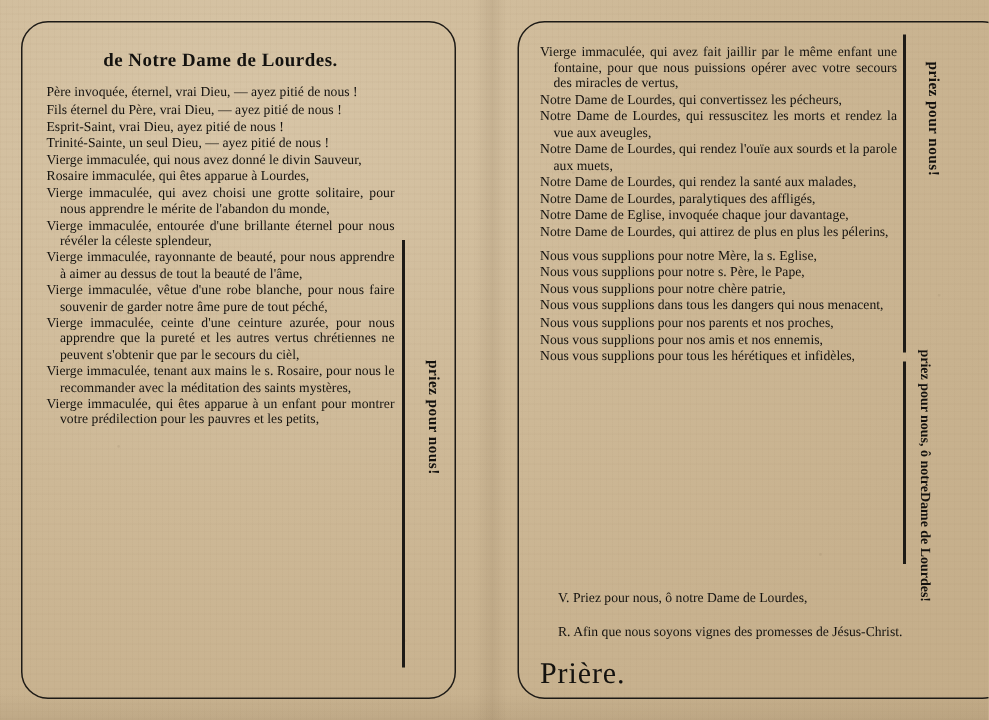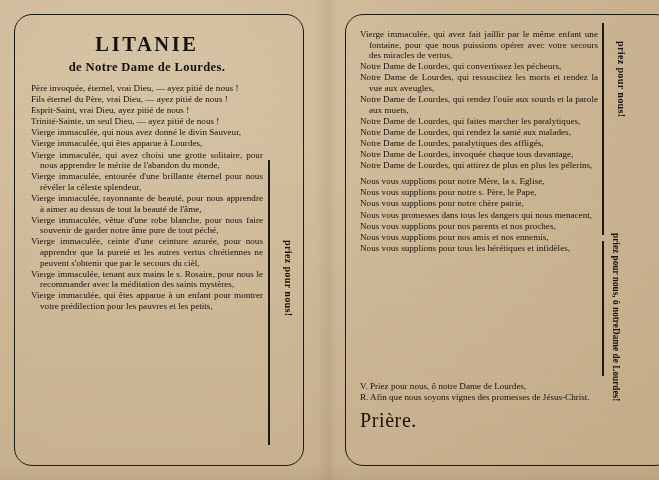--- a/index.html
+++ b/index.html
@@ -110,21 +110,21 @@
     letter-spacing: 0.6px;
     margin: 7px 0 3px 0;
   }
   .priere-body {
     font-size: 9.1px;
     line-height: 10.8px;
     text-align: justify;
     margin: 0;
     text-indent: 12px;
   }
-  .vr-line { font-size: 9.1px; line-height: 10.6px; margin: 0; padding-left: 9px; text-indent: -9px; text-align: justify; }
+  .vr-line { font-size: 9.1px; line-height: 10.6px; margin: 12px; padding-left: 9px; text-indent: -9px; text-align: justify; }
 
   
   .vrule {
     position: absolute;
     width: 1.5px;
     background: #1d1a16;
   }
 
   
   .vtext {
@@ -168,61 +168,59 @@
 </style>
 </head>
 <body>
 
 <div id="paper"></div>
 <div id="fold"></div>
 <div id="bottomedge"></div>
 
 <div class="card" id="card-left">
   <div class="panel-inner" style="left:16px; top:18px; width:232px;">
-    <div class="title-main">LITANIE</div>
     <div class="title-sub">de Notre Dame de Lourdes.</div>
 
     <div class="inv">Père invoquée, éternel, vrai Dieu, — ayez pitié de nous !</div>
     <div class="inv">Fils éternel du Père, vrai Dieu, — ayez pitié de nous !</div>
     <div class="inv">Esprit-Saint, vrai Dieu, ayez pitié de nous !</div>
     <div class="inv">Trinité-Sainte, un seul Dieu, — ayez pitié de nous !</div>
     <div class="inv">Vierge immaculée, qui nous avez donné le divin Sauveur,</div>
-    <div class="inv">Vierge immaculée, qui êtes apparue à Lourdes,</div>
+    <div class="inv">Rosaire immaculée, qui êtes apparue à Lourdes,</div>
     <div class="inv">Vierge immaculée, qui avez choisi une grotte solitaire, pour nous apprendre le mérite de l'abandon du monde,</div>
     <div class="inv">Vierge immaculée, entourée d'une brillante éternel pour nous révéler la céleste splendeur,</div>
     <div class="inv">Vierge immaculée, rayonnante de beauté, pour nous apprendre à aimer au dessus de tout la beauté de l'âme,</div>
     <div class="inv">Vierge immaculée, vêtue d'une robe blanche, pour nous faire souvenir de garder notre âme pure de tout péché,</div>
     <div class="inv">Vierge immaculée, ceinte d'une ceinture azurée, pour nous apprendre que la pureté et les autres vertus chrétiennes ne peuvent s'obtenir que par le secours du cièl,</div>
     <div class="inv">Vierge immaculée, tenant aux mains le s. Rosaire, pour nous le recommander avec la méditation des saints mystères,</div>
     <div class="inv">Vierge immaculée, qui êtes apparue à un enfant pour montrer votre prédilection pour les pauvres et les petits,</div>
   </div>
 
   <div class="vrule" style="left:253px; top:145px; height:285px;"></div>
   <div class="vtext" style="left:268px; top:225px;">priez pour nous!</div>
 </div>
 
 <div class="card" id="card-right">
   <div class="panel-inner" style="left:14px; top:14px; width:238px;">
 
     <div class="inv">Vierge immaculée, qui avez fait jaillir par le même enfant une fontaine, pour que nous puissions opérer avec votre secours des miracles de vertus,</div>
     <div class="inv">Notre Dame de Lourdes, qui convertissez les pécheurs,</div>
     <div class="inv">Notre Dame de Lourdes, qui ressuscitez les morts et rendez la vue aux aveugles,</div>
     <div class="inv">Notre Dame de Lourdes, qui rendez l'ouïe aux sourds et la parole aux muets,</div>
-    <div class="inv">Notre Dame de Lourdes, qui faites marcher les paralytiques,</div>
     <div class="inv">Notre Dame de Lourdes, qui rendez la santé aux malades,</div>
     <div class="inv">Notre Dame de Lourdes, paralytiques des affligés,</div>
-    <div class="inv">Notre Dame de Lourdes, invoquée chaque tous davantage,</div>
+    <div class="inv">Notre Dame de Eglise, invoquée chaque jour davantage,</div>
     <div class="inv">Notre Dame de Lourdes, qui attirez de plus en plus les pélerins,</div>
 
     <div class="block-gap"></div>
 
     <div class="inv">Nous vous supplions pour notre Mère, la s. Eglise,</div>
     <div class="inv">Nous vous supplions pour notre s. Père, le Pape,</div>
     <div class="inv">Nous vous supplions pour notre chère patrie,</div>
-    <div class="inv">Nous vous promesses dans tous les dangers qui nous menacent,</div>
+    <div class="inv">Nous vous supplions dans tous les dangers qui nous menacent,</div>
     <div class="inv">Nous vous supplions pour nos parents et nos proches,</div>
     <div class="inv">Nous vous supplions pour nos amis et nos ennemis,</div>
     <div class="inv">Nous vous supplions pour tous les hérétiques et infidèles,</div>
   </div>
 
   <div class="panel-inner" style="left:14px; top:366px; width:272px;">
     <div class="vr-line">V. Priez pour nous, ô notre Dame de Lourdes,</div>
     <div class="vr-line">R. Afin que nous soyons vignes des promesses de Jésus-Christ.</div>
     <div class="priere-title">Prière.</div>
   </div>

